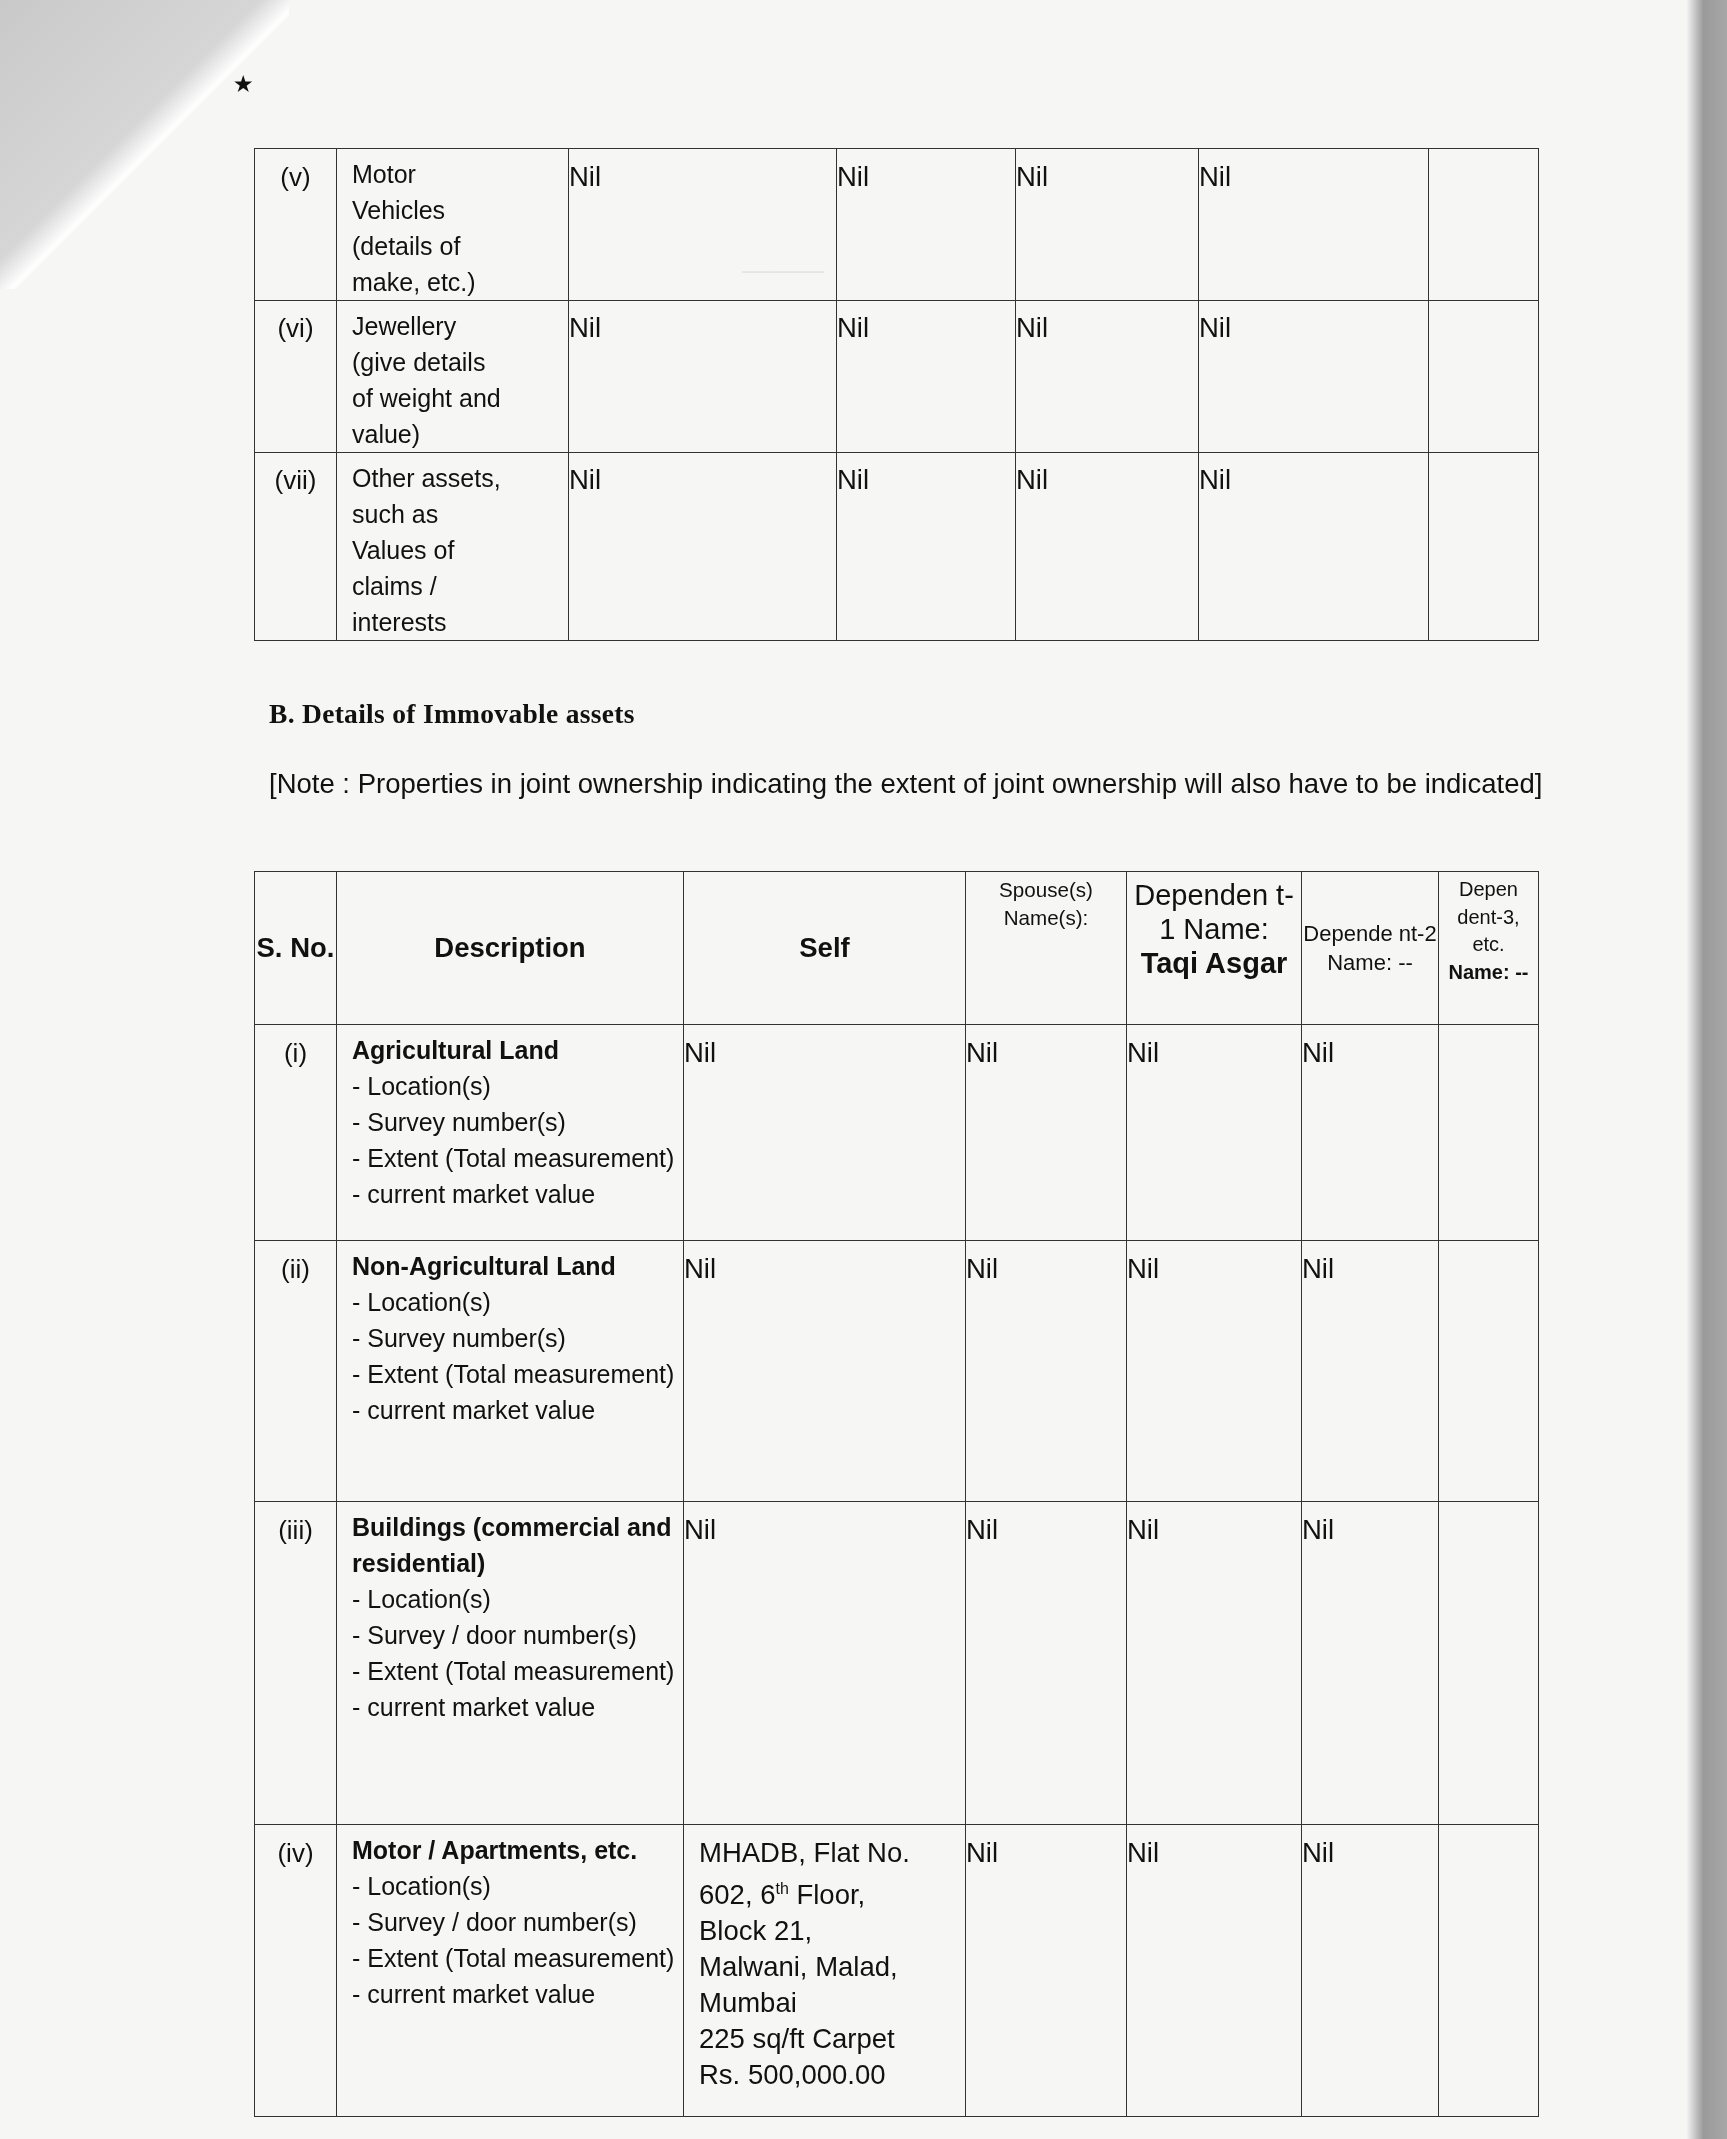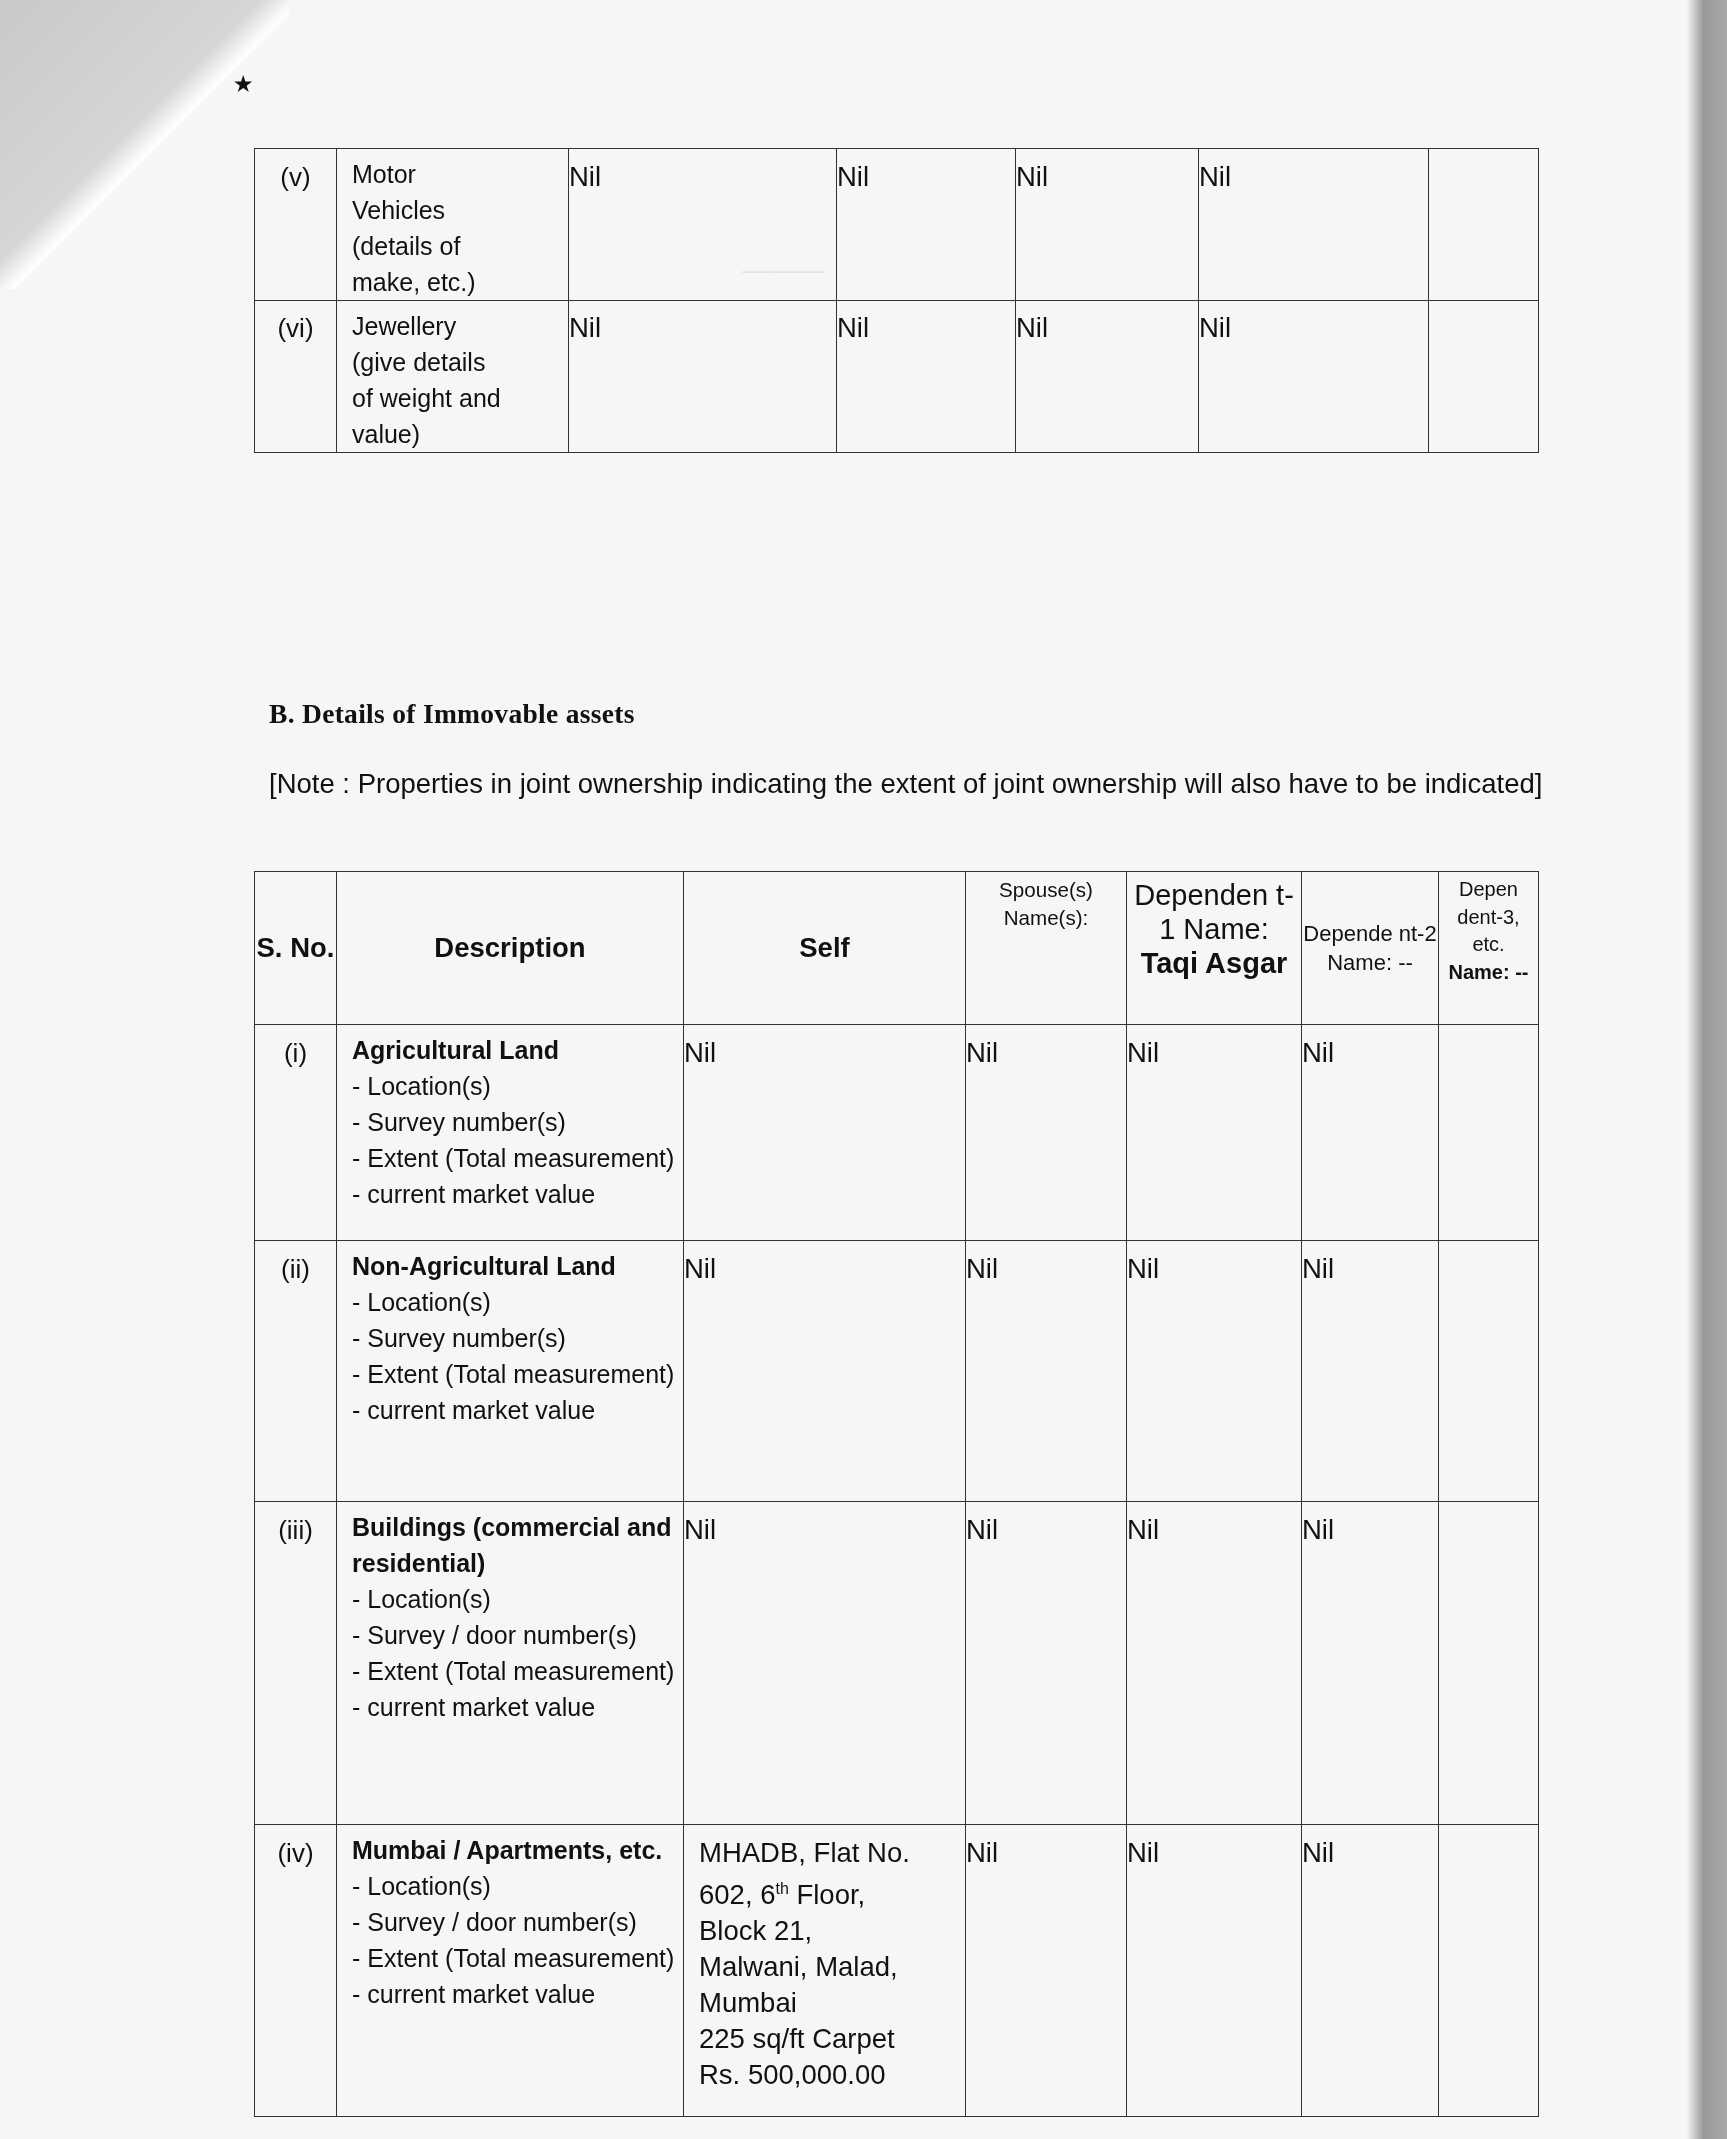--- a/index.html
+++ b/index.html
@@ -105,20 +105,35 @@
         <td class="val">Nil</td>
         <td class="val"></td>
       </tr>
       <tr style="height: 150px;">
         <td class="sno">(vi)</td>
         <td class="desc">
           <div>Jewellery</div>
           <div>(give details</div>
           <div>of weight and</div>
           <div>value)</div>
+        </td>
+        <td class="val">Nil</td>
+        <td class="val">Nil</td>
+        <td class="val">Nil</td>
+        <td class="val">Nil</td>
+        <td class="val"></td>
+      </tr>
+      <tr style="height: 183px;">
+        <td class="sno">(vii)</td>
+        <td class="desc">
+          <div>Other assets,</div>
+          <div>such as</div>
+          <div>Values of</div>
+          <div>claims /</div>
+          <div>interests</div>
         </td>
         <td class="val">Nil</td>
         <td class="val">Nil</td>
         <td class="val">Nil</td>
         <td class="val">Nil</td>
         <td class="val"></td>
       </tr>
     </tbody>
 </table>
 
@@ -188,21 +203,21 @@
         </td>
         <td class="val">Nil</td>
         <td class="val">Nil</td>
         <td class="val">Nil</td>
         <td class="val">Nil</td>
         <td class="val"></td>
       </tr>
       <tr style="height: 292px;">
         <td class="sno">(iv)</td>
         <td class="desc">
-          <div class="bold">Mumbai / Apartments, etc.</div>
+          <div class="bold">Motor / Apartments, etc.</div>
           <div>- Location(s)</div>
           <div>- Survey / door number(s)</div>
           <div>- Extent (Total measurement)</div>
           <div>- current market value</div>
         </td>
         <td class="val left">
           <div><span>MHADB, Flat No.</span></div>
           <div><span>602, 6</span><sup>th</sup><span> Floor,</span></div>
           <div><span>Block 21,</span></div>
           <div><span>Malwani, Malad,</span></div>

